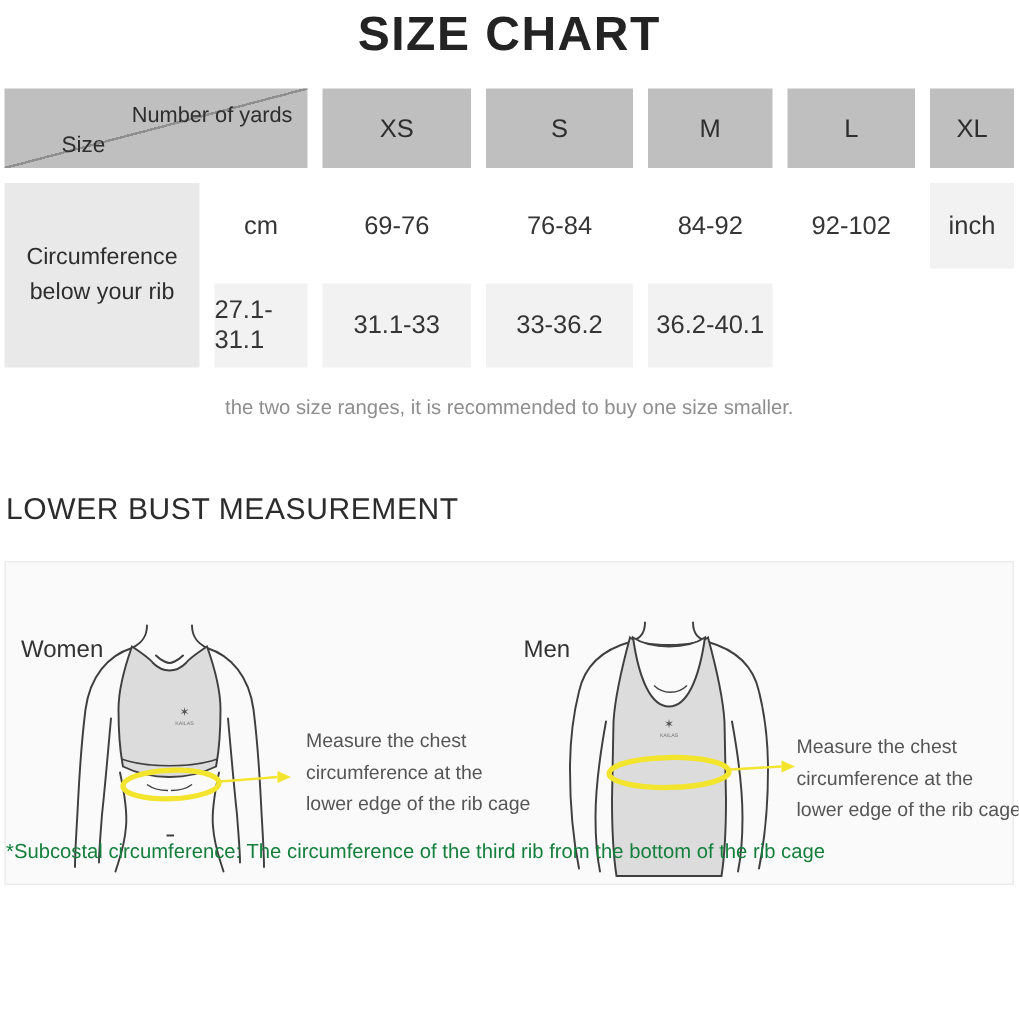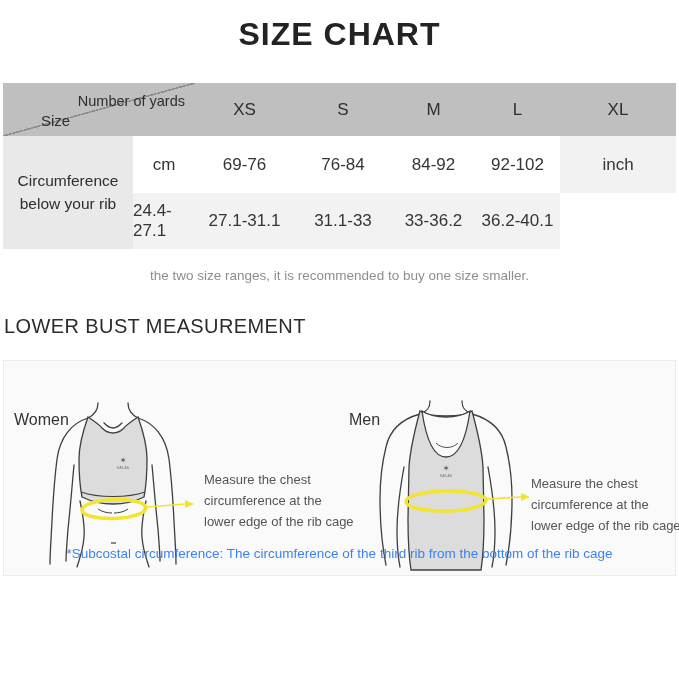--- a/index.html
+++ b/index.html
@@ -3,30 +3,30 @@
 <meta charset="utf-8">
 <style>
   * { box-sizing: border-box; }
   html,body { margin:0; padding:0; }
   body {
     width:679px; height:674px; background:#ffffff;
     font-family:"Liberation Sans", sans-serif; color:#333;
     overflow:hidden; position:relative;
   }
   .title {
-    margin-top:16px; text-align:center;
+    margin-top:4px; text-align:center;
     font-size:32px; font-weight:bold; letter-spacing:1px; color:#232323;
   }
   
   .tbl {
-    margin:30px 3px 0 3px;
+    margin:18px 3px 0 3px;
     display:grid;
     grid-template-columns:130px 62px 99px 98px 83px 85px 1fr;
     grid-template-rows:53px 57px 56px;
-    gap:0;
+    gap:10px;
     background:#ffffff;
     font-size:17px;
   }
   .cell { display:flex; align-items:center; justify-content:center; }
   .hdr  { background:#bfbfbf; color:#2e2e2e; }
   .corner {
     grid-column:1 / 3; grid-row:1;
     position:relative; background:#bfbfbf;
     background-image:linear-gradient(to bottom right,
       rgba(0,0,0,0) calc(50% - 0.8px), #8f8f8f calc(50% - 0.8px),
@@ -39,21 +39,21 @@
     font-size:15.5px; text-align:center; padding:0 14px; line-height:1.45; color:#2e2e2e;
   }
   .r-cm   { background:#ffffff; color:#353535; }
   .r-inch { background:#f2f2f2; color:#353535; }
   
   .note1 {
     margin-top:16px; text-align:center;
     font-size:13.5px; line-height:1.6; color:#8e8e8e;
   }
   .sec-heading {
-    margin:28px 0 0 4px;
+    margin:46px 0 0 4px;
     font-size:20px; font-weight:500; letter-spacing:0.4px; color:#2c2c2c;
   }
   
   .panel {
     margin:22px 3px 0 3px; height:216px; position:relative;
     background:#fafafa; border:1px solid #ececec;
   }
   .fig-label { position:absolute; font-size:16px; color:#333; }
   .fig-label.women { left:10px;  top:50px; }
   .fig-label.men   { left:345px; top:50px; }
@@ -61,21 +61,21 @@
   .fig-svg.women { left:24px;  top:40px; }
   .fig-svg.men   { left:360px; top:38px; }
   .measure-note {
     position:absolute; width:182px;
     font-size:13px; line-height:1.65; color:#555;
   }
   .measure-note.women { left:200px; top:108px; }
   .measure-note.men   { left:527px; top:112px; }
   .bottom-note {
     position:absolute; left:0; right:0; bottom:14px;
-    text-align:center; font-size:13.5px; color:#3b82f6;
+    font-size:13.5px; color:#15803d;
   }
 </style>
 </head>
 <body>
 
 <div class="title">SIZE CHART</div>
 
 <div class="tbl">
   <div class="cell corner">
     <span class="top-lbl">Number of yards</span>
@@ -89,21 +89,20 @@
 
   <div class="cell rowlabel">Circumference below your rib</div>
 
   <div class="cell r-cm">cm</div>
   <div class="cell r-cm">69-76</div>
   <div class="cell r-cm">76-84</div>
   <div class="cell r-cm">84-92</div>
   <div class="cell r-cm">92-102</div>
 
   <div class="cell r-inch">inch</div>
-  <div class="cell r-inch">24.4-27.1</div>
   <div class="cell r-inch">27.1-31.1</div>
   <div class="cell r-inch">31.1-33</div>
   <div class="cell r-inch">33-36.2</div>
   <div class="cell r-inch">36.2-40.1</div>
 </div>
 
 <div class="note1">
   <div>the two size ranges, it is recommended to buy one size smaller.</div>
 </div>
 

